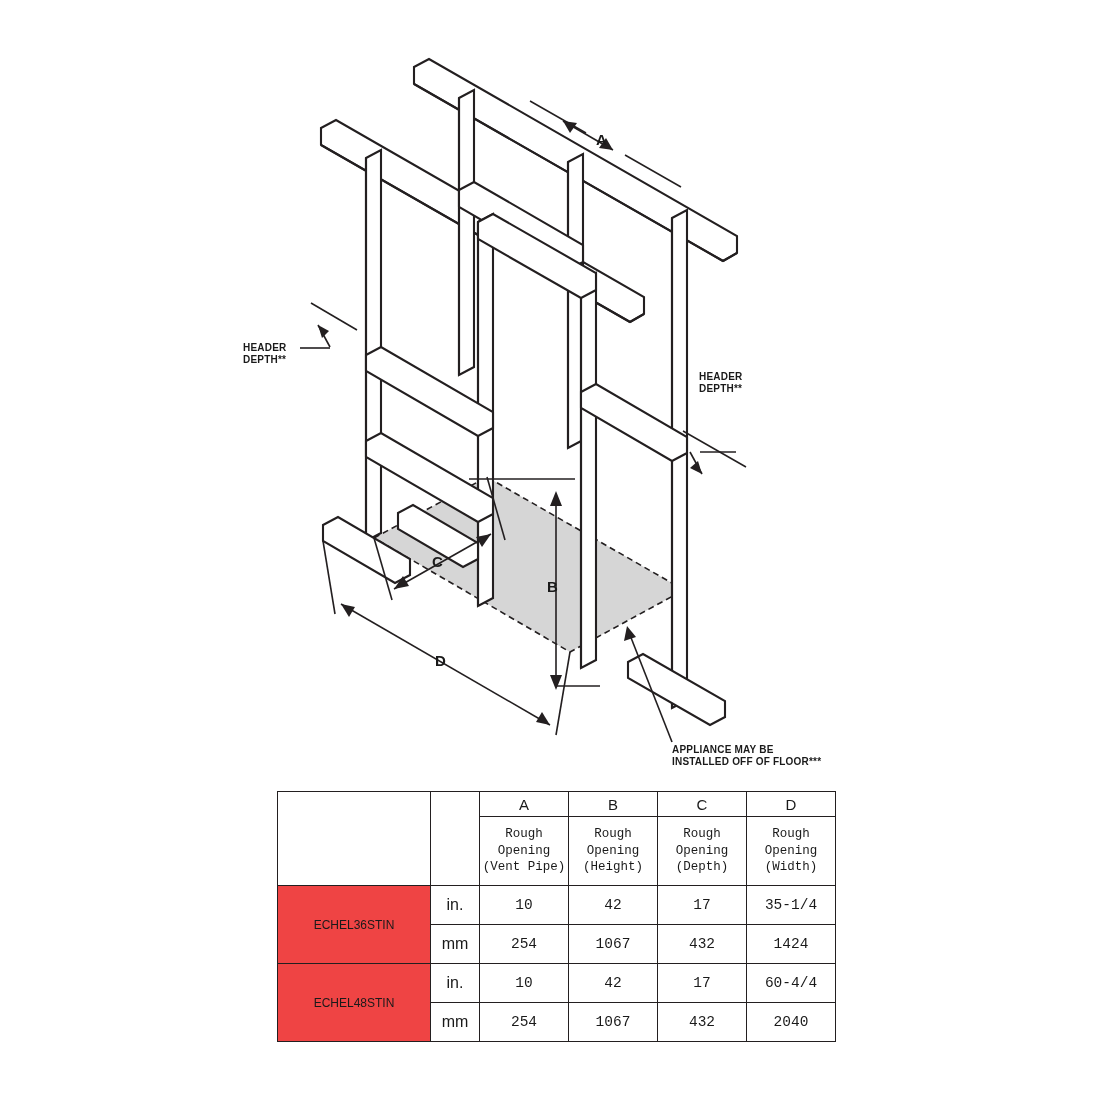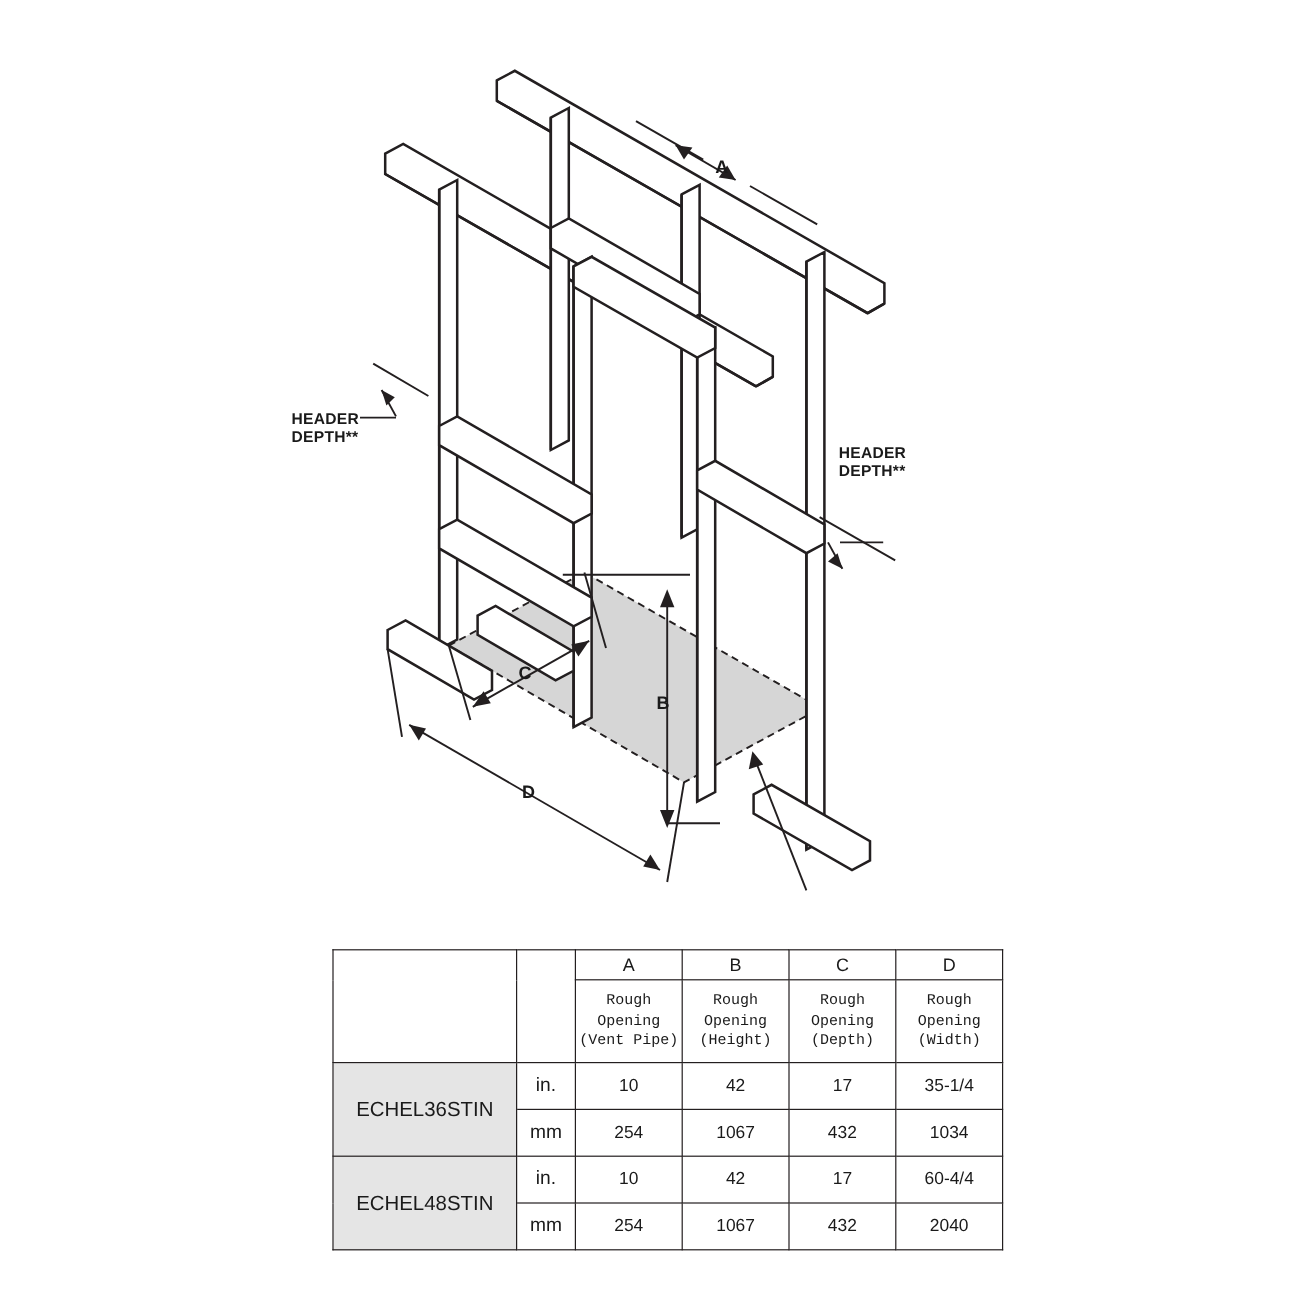--- a/index.html
+++ b/index.html
@@ -56,21 +56,21 @@
 
   
   .lbl {
     position: absolute;
     font-family: "Liberation Sans", sans-serif;
     white-space: pre;
     line-height: 1.15;
   }
   .lbl-bold {
     font-weight: bold;
-    font-size: 13px;
+    font-size: 10px;
     letter-spacing: .2px;
   }
   .lbl-dim {
     font-weight: bold;
     font-size: 15px;
   }
 
   #lbl-header-depth-left { left: 243px; top: 342px; }
   #lbl-header-depth-right { left: 699px; top: 371px; }
   #lbl-appliance { left: 672px; top: 744px; }
@@ -104,29 +104,30 @@
     font-size: 15px;
     font-weight: bold;
   }
   .hdr-desc {
     height: 68px;
     font-size: 12.5px;
     line-height: 1.35;
     font-family: Liberation Mono, monospace;
   }
   .cell-model {
-    background: #e5e5e5;
-    font-size: 17px;
+    background: #ef4444;
+    font-size: 12px;
   }
   .cell-unit {
     height: 38px;
     font-size: 16px;
   }
   .cell-val {
     font-size: 14.5px;
+    font-family: Liberation Mono, monospace;
   }
   .blank-cell {
     background: #ffffff;
   }
 </style>
 </head>
 <body>
 
 <div id="stage">
 
@@ -223,20 +224,22 @@
       <polygon fill="#231f20" points="627,626 624,641 636,637"></polygon>
     </g>
   </svg>
 
   <div class="lbl lbl-bold" id="lbl-header-depth-left">HEADER
 DEPTH**</div>
 
   <div class="lbl lbl-bold" id="lbl-header-depth-right">HEADER
 DEPTH**</div>
 
+  <div class="lbl lbl-bold" id="lbl-appliance">APPLIANCE MAY BE
+INSTALLED OFF OF FLOOR***</div>
 
   <div class="lbl lbl-dim" id="lbl-A">A</div>
 
   <div class="lbl lbl-dim" id="lbl-B">B</div>
 
   <div class="lbl lbl-dim" id="lbl-C">C</div>
 
   <div class="lbl lbl-dim" id="lbl-D">D</div>
 
   <table id="spec-table">
@@ -271,21 +274,21 @@
         <td class="col-val cell-val">42</td>
         <td class="col-val cell-val">17</td>
         <td class="col-val cell-val">35-1/4</td>
       </tr>
 
       <tr>
         <td class="col-unit cell-unit">mm</td>
         <td class="col-val cell-val">254</td>
         <td class="col-val cell-val">1067</td>
         <td class="col-val cell-val">432</td>
-        <td class="col-val cell-val">1034</td>
+        <td class="col-val cell-val">1424</td>
       </tr>
 
       <tr>
         <td class="col-model cell-model" rowspan="2">ECHEL48STIN</td>
         <td class="col-unit cell-unit">in.</td>
         <td class="col-val cell-val">10</td>
         <td class="col-val cell-val">42</td>
         <td class="col-val cell-val">17</td>
         <td class="col-val cell-val">60-4/4</td>
       </tr>

